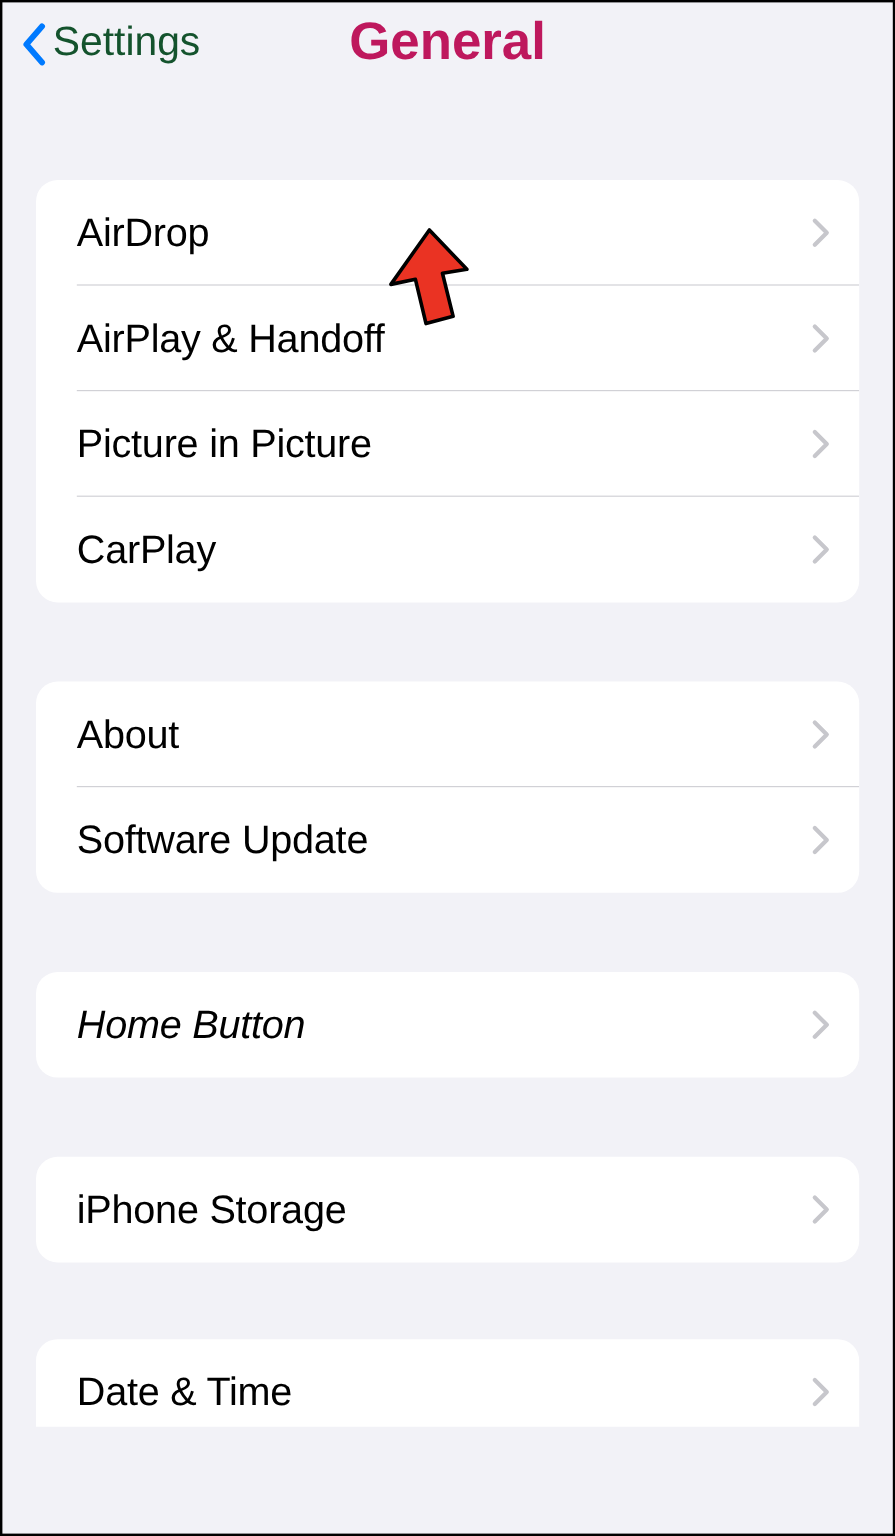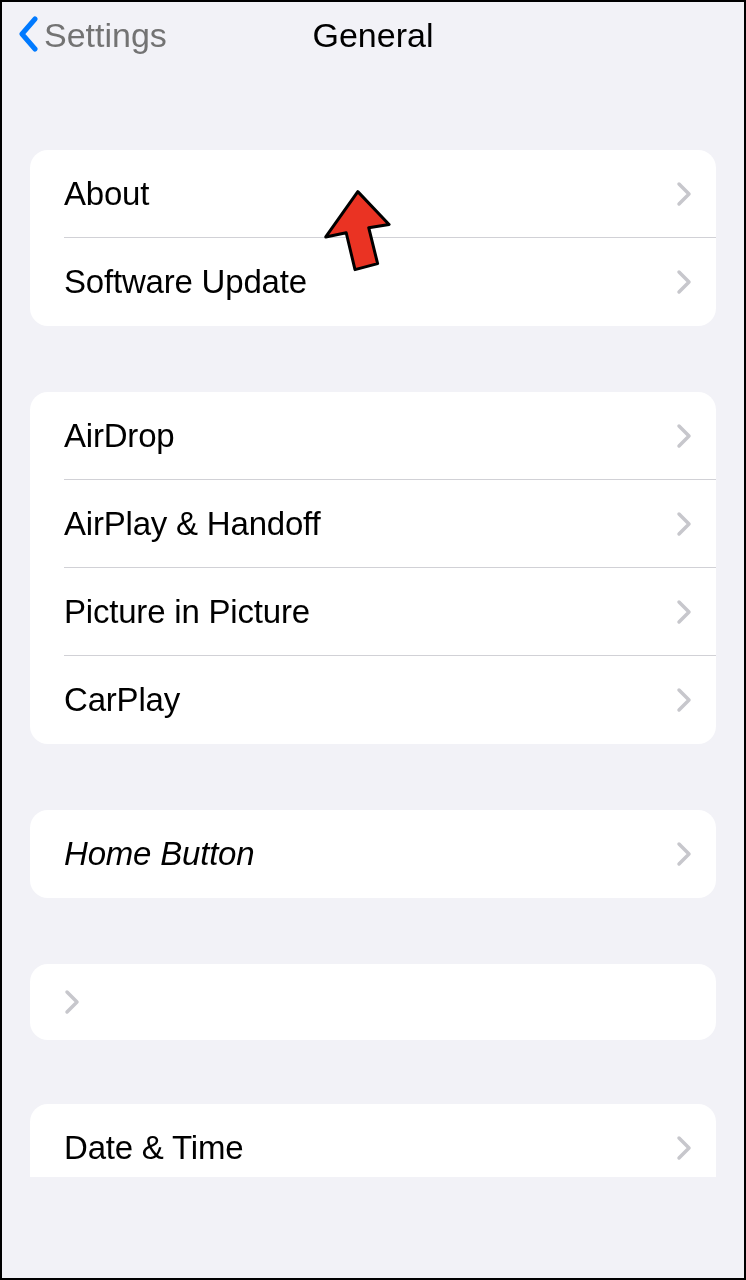--- a/index.html
+++ b/index.html
@@ -18,39 +18,39 @@
     }
     .header {
       display: flex;
       align-items: center;
       padding: 14px 16px 18px 16px;
       position: relative;
       height: 70px;
     }
     .back-button {
       display: flex;
-      align-items: flex-start;
-      color: #737373;
+      align-items: flex-end;
+      color: #14532d;
       font-size: 34px;
       font-weight: 400;
       cursor: pointer;
       z-index: 2;
     }
     .back-chevron {
       display: inline-flex;
       margin-right: 4px;
     }
     .title {
       position: absolute;
       left: 0;
       right: 0;
       text-align: center;
-      font-size: 34px;
-      font-weight: 400;
-      color: #000000;
+      font-size: 44px;
+      font-weight: 700;
+      color: #be185d;
       pointer-events: none;
     }
     .content {
       padding: 78px 28px 0 28px;
     }
     .group {
       background: #fff;
       border-radius: 18px;
       margin-bottom: 66px;
       overflow: hidden;
@@ -116,85 +116,86 @@
     </span>
     <span>Settings</span>
   </div>
   <div class="title">General</div>
 </div>
 
 <div class="content">
 
   <div class="group">
     <div class="row">
+      <span class="row-label">AirDrop</span>
+      <span class="chevron">
+        <svg width="16" height="26" viewBox="0 0 16 26" fill="none">
+            <path d="M3 3 L13 13 L3 23" stroke="#c7c7cc" stroke-width="3.5" stroke-linecap="round" stroke-linejoin="round"></path>
+          </svg>
+      </span>
+    </div>
+    <div class="row">
+      <span class="row-label">AirPlay &amp; Handoff</span>
+      <span class="chevron">
+        <svg width="16" height="26" viewBox="0 0 16 26" fill="none">
+            <path d="M3 3 L13 13 L3 23" stroke="#c7c7cc" stroke-width="3.5" stroke-linecap="round" stroke-linejoin="round"></path>
+          </svg>
+      </span>
+    </div>
+    <div class="row">
+      <span class="row-label">Picture in Picture</span>
+      <span class="chevron">
+        <svg width="16" height="26" viewBox="0 0 16 26" fill="none">
+            <path d="M3 3 L13 13 L3 23" stroke="#c7c7cc" stroke-width="3.5" stroke-linecap="round" stroke-linejoin="round"></path>
+          </svg>
+      </span>
+    </div>
+    <div class="row">
+      <span class="row-label">CarPlay</span>
+      <span class="chevron">
+        <svg width="16" height="26" viewBox="0 0 16 26" fill="none">
+            <path d="M3 3 L13 13 L3 23" stroke="#c7c7cc" stroke-width="3.5" stroke-linecap="round" stroke-linejoin="round"></path>
+          </svg>
+      </span>
+    </div>
+  </div>
+
+  <div class="group">
+    <div class="row">
       <span class="row-label">About</span>
       <span class="chevron">
         <svg width="16" height="26" viewBox="0 0 16 26" fill="none">
             <path d="M3 3 L13 13 L3 23" stroke="#c7c7cc" stroke-width="3.5" stroke-linecap="round" stroke-linejoin="round"></path>
           </svg>
       </span>
     </div>
     <div class="row">
       <span class="row-label">Software Update</span>
       <span class="chevron">
         <svg width="16" height="26" viewBox="0 0 16 26" fill="none">
             <path d="M3 3 L13 13 L3 23" stroke="#c7c7cc" stroke-width="3.5" stroke-linecap="round" stroke-linejoin="round"></path>
           </svg>
       </span>
     </div>
   </div>
 
   <div class="group">
     <div class="row">
-      <span class="row-label">AirDrop</span>
-      <span class="chevron">
-        <svg width="16" height="26" viewBox="0 0 16 26" fill="none">
-            <path d="M3 3 L13 13 L3 23" stroke="#c7c7cc" stroke-width="3.5" stroke-linecap="round" stroke-linejoin="round"></path>
-          </svg>
-      </span>
-    </div>
-    <div class="row">
-      <span class="row-label">AirPlay &amp; Handoff</span>
-      <span class="chevron">
-        <svg width="16" height="26" viewBox="0 0 16 26" fill="none">
-            <path d="M3 3 L13 13 L3 23" stroke="#c7c7cc" stroke-width="3.5" stroke-linecap="round" stroke-linejoin="round"></path>
-          </svg>
-      </span>
-    </div>
-    <div class="row">
-      <span class="row-label">Picture in Picture</span>
-      <span class="chevron">
-        <svg width="16" height="26" viewBox="0 0 16 26" fill="none">
-            <path d="M3 3 L13 13 L3 23" stroke="#c7c7cc" stroke-width="3.5" stroke-linecap="round" stroke-linejoin="round"></path>
-          </svg>
-      </span>
-    </div>
-    <div class="row">
-      <span class="row-label">CarPlay</span>
-      <span class="chevron">
-        <svg width="16" height="26" viewBox="0 0 16 26" fill="none">
-            <path d="M3 3 L13 13 L3 23" stroke="#c7c7cc" stroke-width="3.5" stroke-linecap="round" stroke-linejoin="round"></path>
-          </svg>
-      </span>
-    </div>
-  </div>
-
-  <div class="group">
-    <div class="row">
       <span class="row-label">Home Button</span>
       <span class="chevron">
         <svg width="16" height="26" viewBox="0 0 16 26" fill="none">
             <path d="M3 3 L13 13 L3 23" stroke="#c7c7cc" stroke-width="3.5" stroke-linecap="round" stroke-linejoin="round"></path>
           </svg>
       </span>
     </div>
   </div>
 
   <div class="group">
     <div class="row">
+      <span class="row-label">iPhone Storage</span>
       <span class="chevron">
         <svg width="16" height="26" viewBox="0 0 16 26" fill="none">
             <path d="M3 3 L13 13 L3 23" stroke="#c7c7cc" stroke-width="3.5" stroke-linecap="round" stroke-linejoin="round"></path>
           </svg>
       </span>
     </div>
   </div>
 
   <div class="group last">
     <div class="row">

